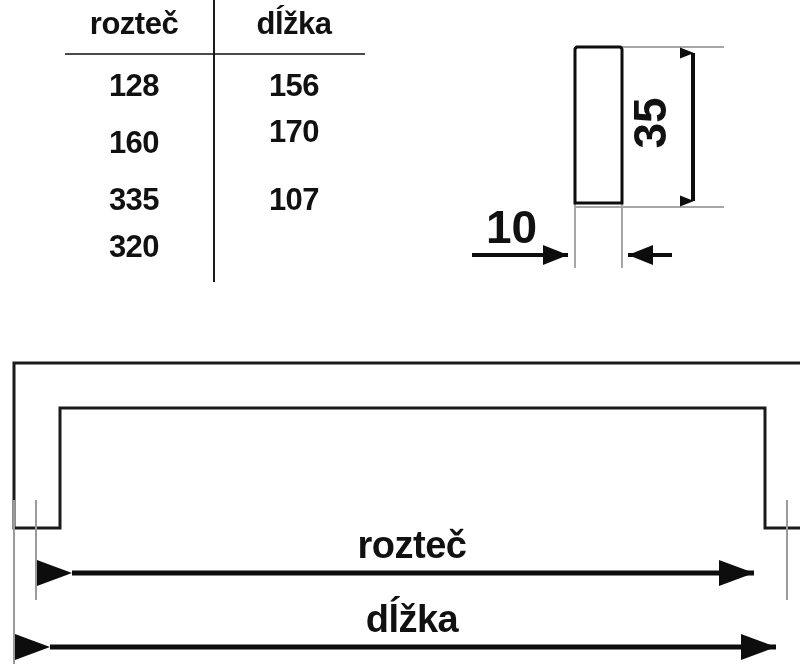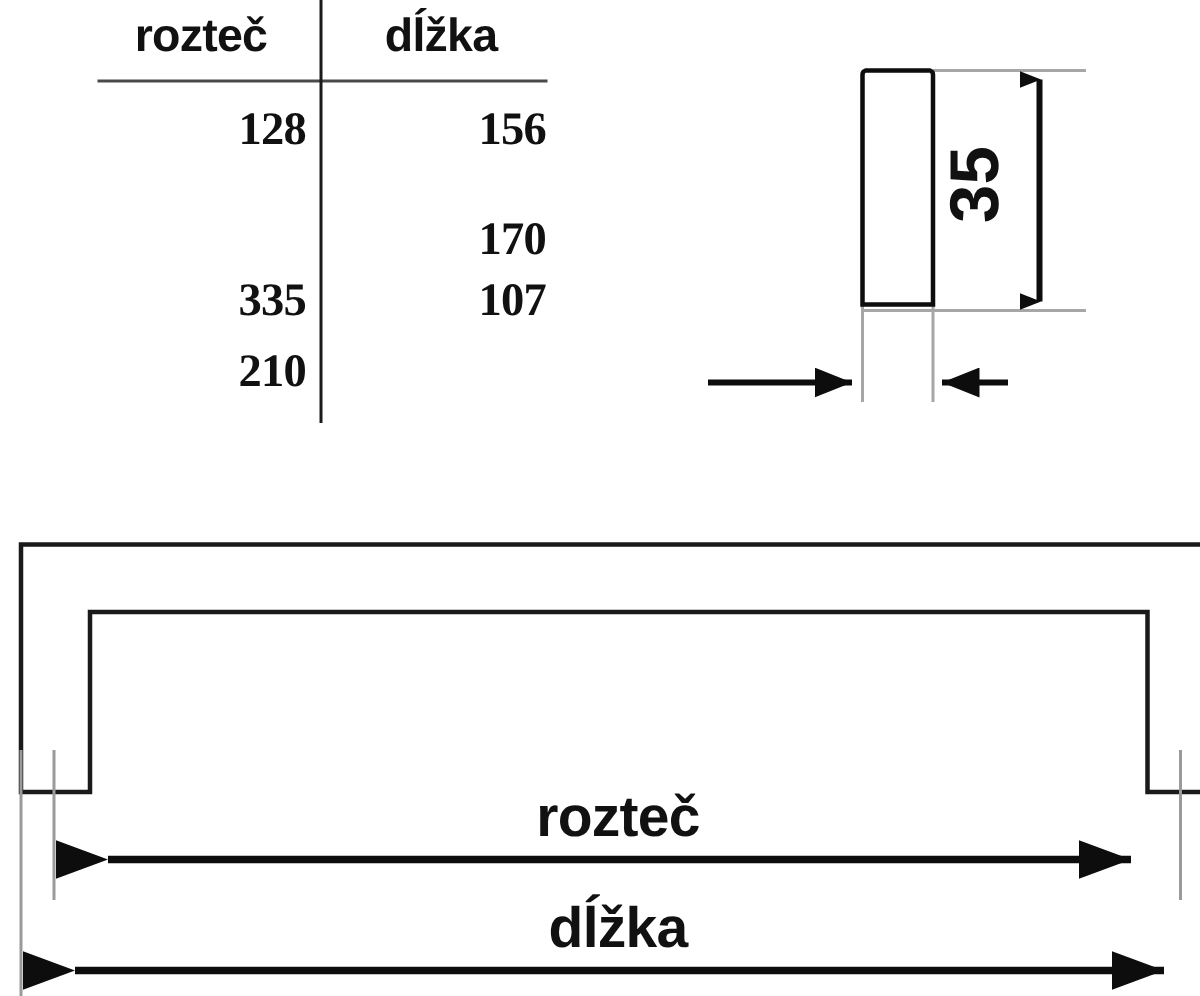--- a/index.html
+++ b/index.html
@@ -39,22 +39,21 @@
   }
   .head-left  { left: 52px;  top: 6px; width: 140px; text-align: center; }
   .head-right { left: 212px; top: 6px; width: 140px; text-align: center; }
 
   .spec-cell {
     position: absolute;
     font-weight: bold;
     font-size: 31px;
     letter-spacing: -0.5px;
     white-space: nowrap;
-    text-align: right;
-    font-family: Liberation Serif, serif;
+    text-align: center;
   }
   .col-a { left: 52px;  width: 140px; }
   .col-b { left: 212px; width: 140px; }
 
   .rule-h {
     position: absolute;
     left: 53px;
     top: 53px;
     width: 300px;
     height: 2px;
@@ -120,26 +119,27 @@
   <div class="spec-table">
     <div class="spec-col-head head-left">rozteč</div>
     <div class="spec-col-head head-right">dĺžka</div>
 
     <div class="rule-h"></div>
     <div class="rule-v"></div>
 
     <div class="spec-cell col-a" style="top:68px;">128</div>
     <div class="spec-cell col-b" style="top:68px;">156</div>
 
-    <div class="spec-cell col-b" style="top:141px;">170</div>
+    <div class="spec-cell col-a" style="top:125px;">160</div>
+    <div class="spec-cell col-b" style="top:114px;">170</div>
 
     <div class="spec-cell col-a" style="top:182px;">335</div>
     <div class="spec-cell col-b" style="top:182px;">107</div>
 
-    <div class="spec-cell col-a" style="top:229px;">210</div>
+    <div class="spec-cell col-a" style="top:229px;">320</div>
   </div>
 
   <svg class="svg-layer" viewBox="0 0 800 664">
     <defs>
       <marker id="arrUp" markerWidth="14" markerHeight="14" refX="7" refY="1" orient="auto" markerUnits="userSpaceOnUse">
         <path d="M7,0 L14,18 L0,18 Z" fill="#0d0d0d"></path>
       </marker>
       <marker id="arrDown" markerWidth="14" markerHeight="14" refX="7" refY="1" orient="auto" markerUnits="userSpaceOnUse">
         <path d="M7,0 L14,18 L0,18 Z" fill="#0d0d0d"></path>
       </marker>
@@ -176,18 +176,19 @@
     <line x1="24" y1="500" x2="24" y2="600" stroke="#9a9a9a" stroke-width="2"></line>
     <line x1="775" y1="500" x2="775" y2="600" stroke="#9a9a9a" stroke-width="2"></line>
 
     <line x1="60" y1="573" x2="742" y2="573" stroke="#0d0d0d" stroke-width="5" marker-start="url(#arrLeftBig)" marker-end="url(#arrRightBig)"></line>
 
     <line x1="38" y1="647" x2="764" y2="647" stroke="#0d0d0d" stroke-width="5" marker-start="url(#arrLeftBig)" marker-end="url(#arrRightBig)"></line>
   </svg>
 
   <div class="dim-label" id="label-35">35</div>
 
+  <div class="dim-label" id="label-10">10</div>
 
   <div class="dim-label" id="label-roztec">rozteč</div>
 
   <div class="dim-label" id="label-dlzka">dĺžka</div>
 
 </div>
 
 </body></html>

